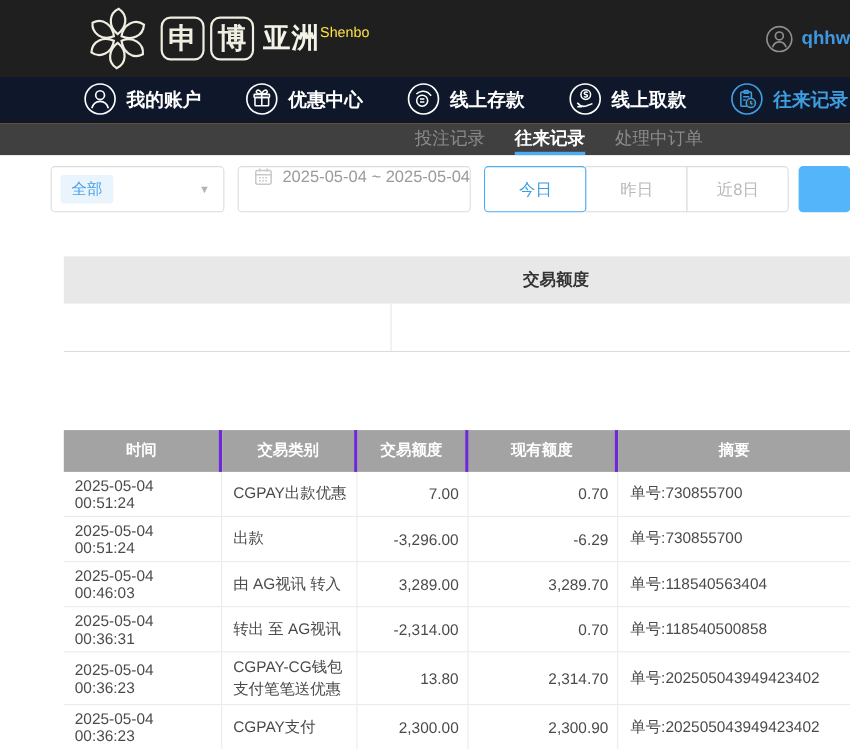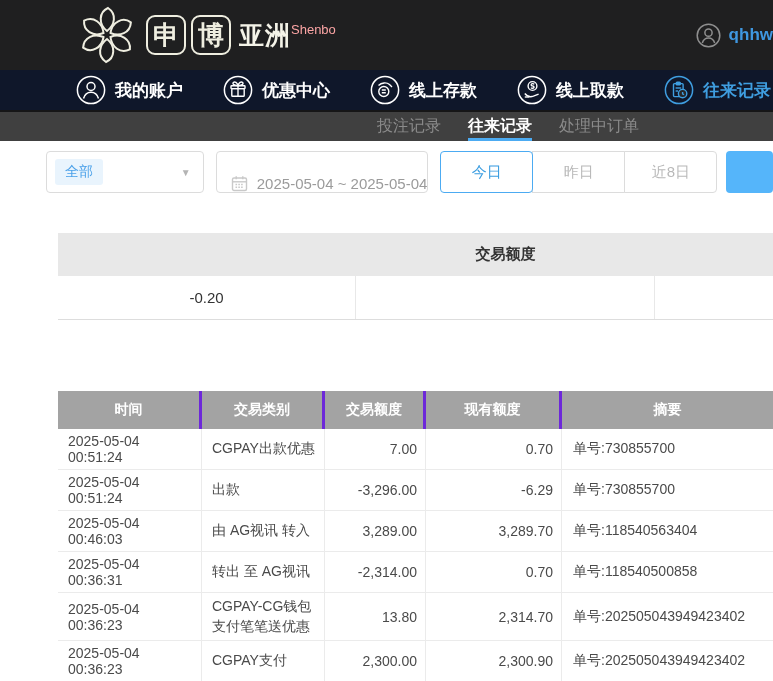--- a/index.html
+++ b/index.html
@@ -8,21 +8,21 @@
 
   
   .topbar { height:70px; background:#1f1f20; display:flex; align-items:center; position:relative; }
   .logo { display:flex; align-items:center; margin-left:80px; cursor:pointer; }
   .flower { margin-right:12px; }
   .logo-box { width:40px; height:40px; border:2px solid #efeee0; border-radius:9px;
     color:#efeee0; font-size:26px; font-weight:bold; display:flex; align-items:center;
     justify-content:center; margin-right:5px; }
   .logo-right { display:flex; flex-direction:row; margin-left:3px; }
   .logo-region { color:#f4f3e8; font-size:25px; font-weight:bold; letter-spacing:1px; line-height:1.05; }
-  .logo-sub { color:#fca5a5; font-size:13px; }
+  .logo-sub { color:#fde047; font-size:13px; }
   .user { position:absolute; right:0; top:0; height:70px; display:flex; align-items:center; gap:8px; padding-right:0; cursor:pointer; }
   .username { color:#3f97e0; font-size:17px; font-weight:bold; }
 
   
   .mainnav { height:42px; background:#0f172a; display:flex; align-items:center;
     justify-content:space-between; padding:0 2px 0 76px; border-bottom:2px solid #161617; }
   .nav-item { display:flex; align-items:center; gap:9px; color:#fff; font-size:17px;
     font-weight:bold; cursor:pointer; white-space:nowrap; }
   .nav-item svg { color:#fff; }
   .nav-item.active, .nav-item.active svg { color:#3f9ee0; }
@@ -33,21 +33,21 @@
   .tab.active { color:#fff; font-weight:bold; }
   .tab.active::after { content:""; position:absolute; left:0; right:0; bottom:0; height:3px; background:#4cabf2; }
 
   
   .filter-row { display:flex; margin:10px 0 0 46px; height:42px; }
   .select { width:200px; height:42px; border:1px solid #dcdcdc; border-radius:4px;
     background:#fff; position:relative; display:flex; align-items:center; padding-left:8px; cursor:pointer; margin-right:12px; }
   .chip { background:#e9f4fd; color:#4aa0e9; font-size:14px; padding:4px 10px; border-radius:3px; }
   .caret { position:absolute; right:12px; color:#b4b4b4; font-size:10px; }
   .datebox { width:228px; height:42px; border:1px solid #dcdcdc; border-radius:4px;
-    display:flex; align-items:flex-end; gap:9px; padding-left:14px; color:#9b9b9b;
+    display:flex; align-items:flex-start; gap:9px; padding-left:14px; color:#9b9b9b;
     font-size:15px; cursor:pointer; margin-right:12px; white-space:nowrap; }
   .btn-group { display:flex; }
   .qbtn { width:93px; height:42px; background:#fff; border:1px solid #dcdcdc;
     color:#b9b9b9; font-size:15px; cursor:pointer; font-family:inherit; }
   .qbtn + .qbtn { margin-left:-1px; }
   .qbtn:first-child { border-radius:4px 0 0 4px; }
   .qbtn:last-child { border-radius:0 4px 4px 0; }
   .qbtn.active { border:1px solid #4cabf2; color:#3b9de0; position:relative; z-index:1; border-radius:4px; }
   .search-btn { margin-left:9px; width:60px; height:42px; border:none; background:#55b5fa;
     border-radius:4px; cursor:pointer; }
@@ -189,21 +189,20 @@
   <button class="search-btn"></button>
 </div>
 
 <div class="summary">
   <div class="s-head">
     <div></div>
     <div>交易额度</div>
     <div></div>
   </div>
   <div class="s-body">
-    <div>-0.20</div>
     <div></div>
   </div>
 </div>
 
 <div class="rtable">
   <div class="th">时间</div>
   <div class="th">交易类别</div>
   <div class="th">交易额度</div>
   <div class="th">现有额度</div>
   <div class="th">摘要</div>

